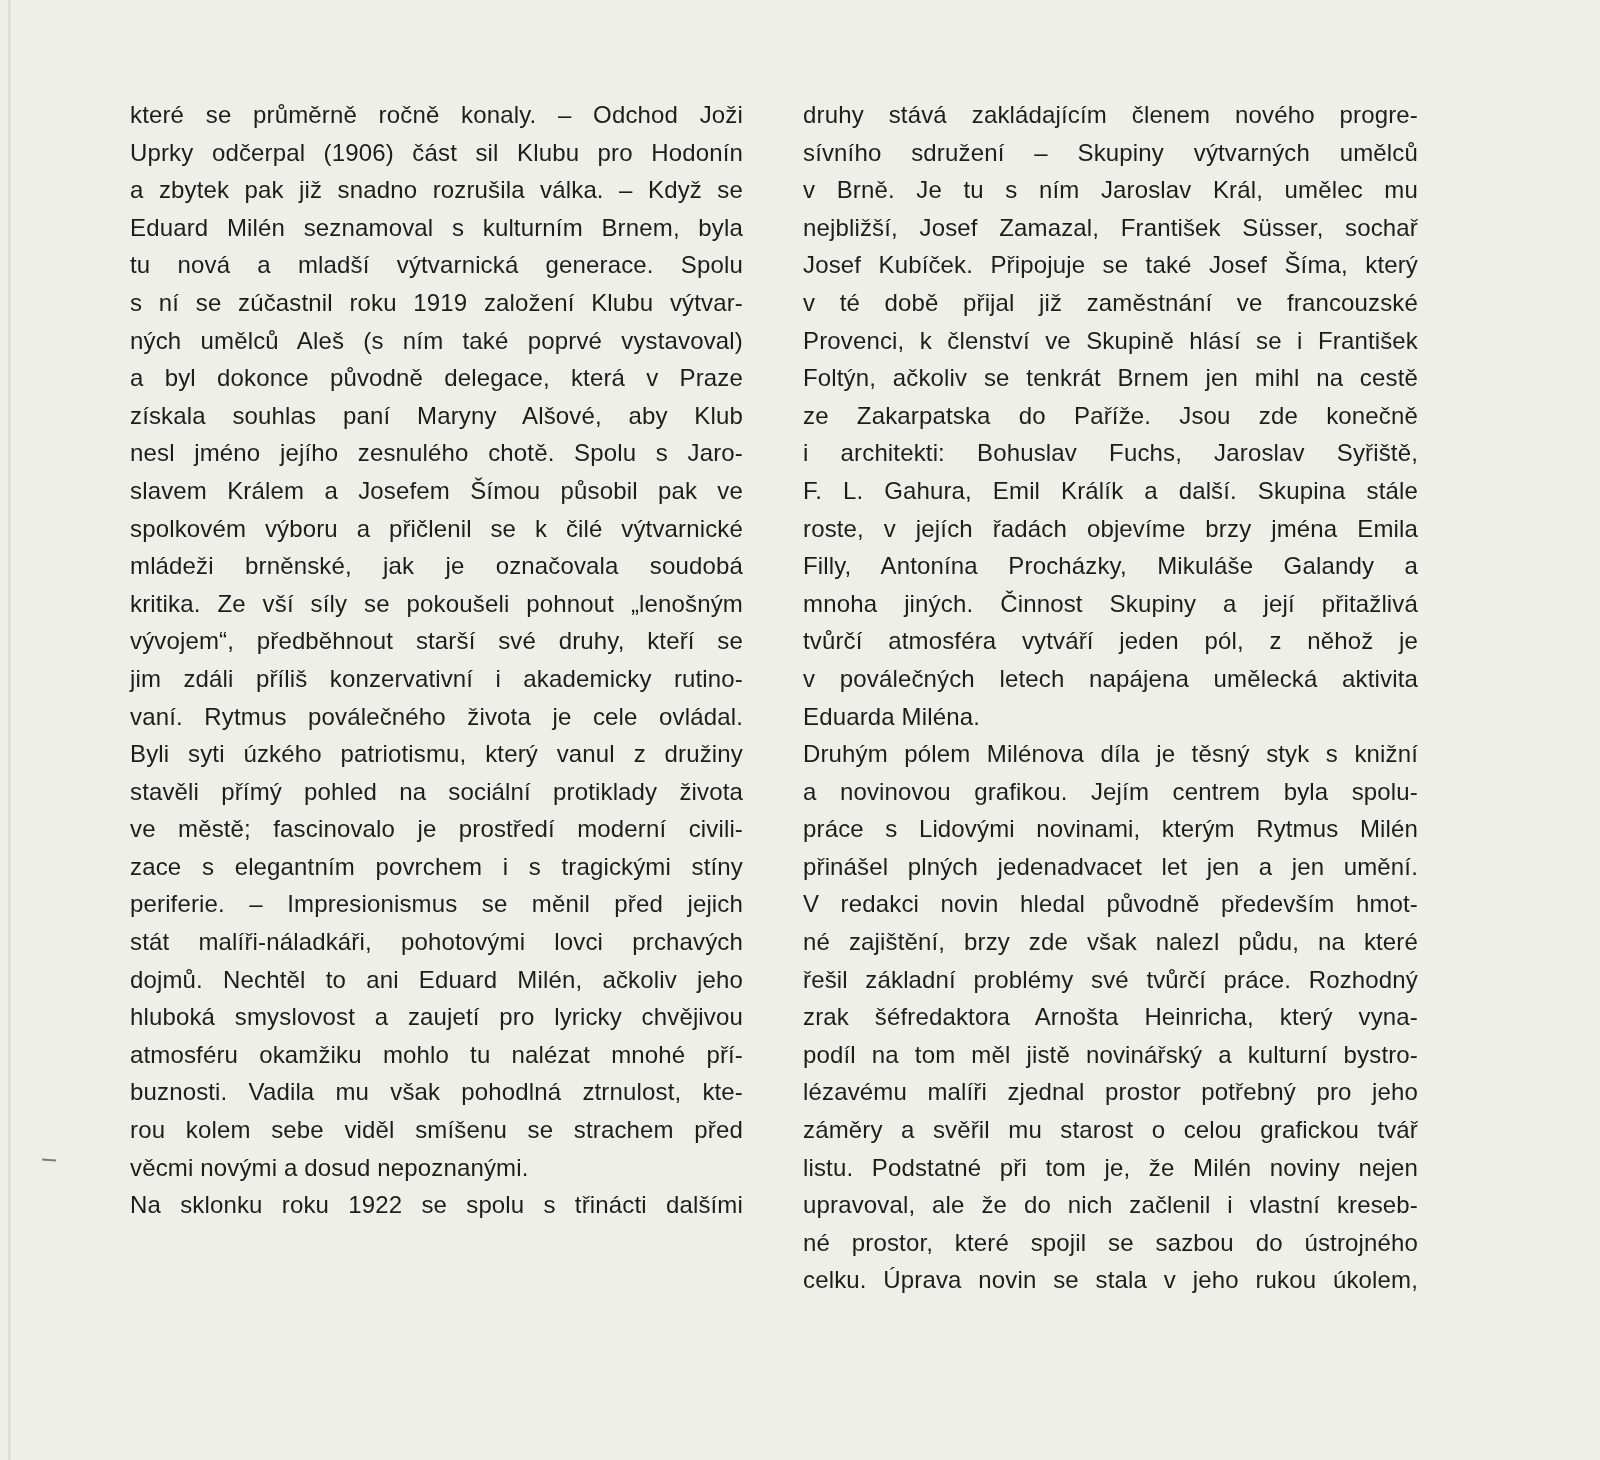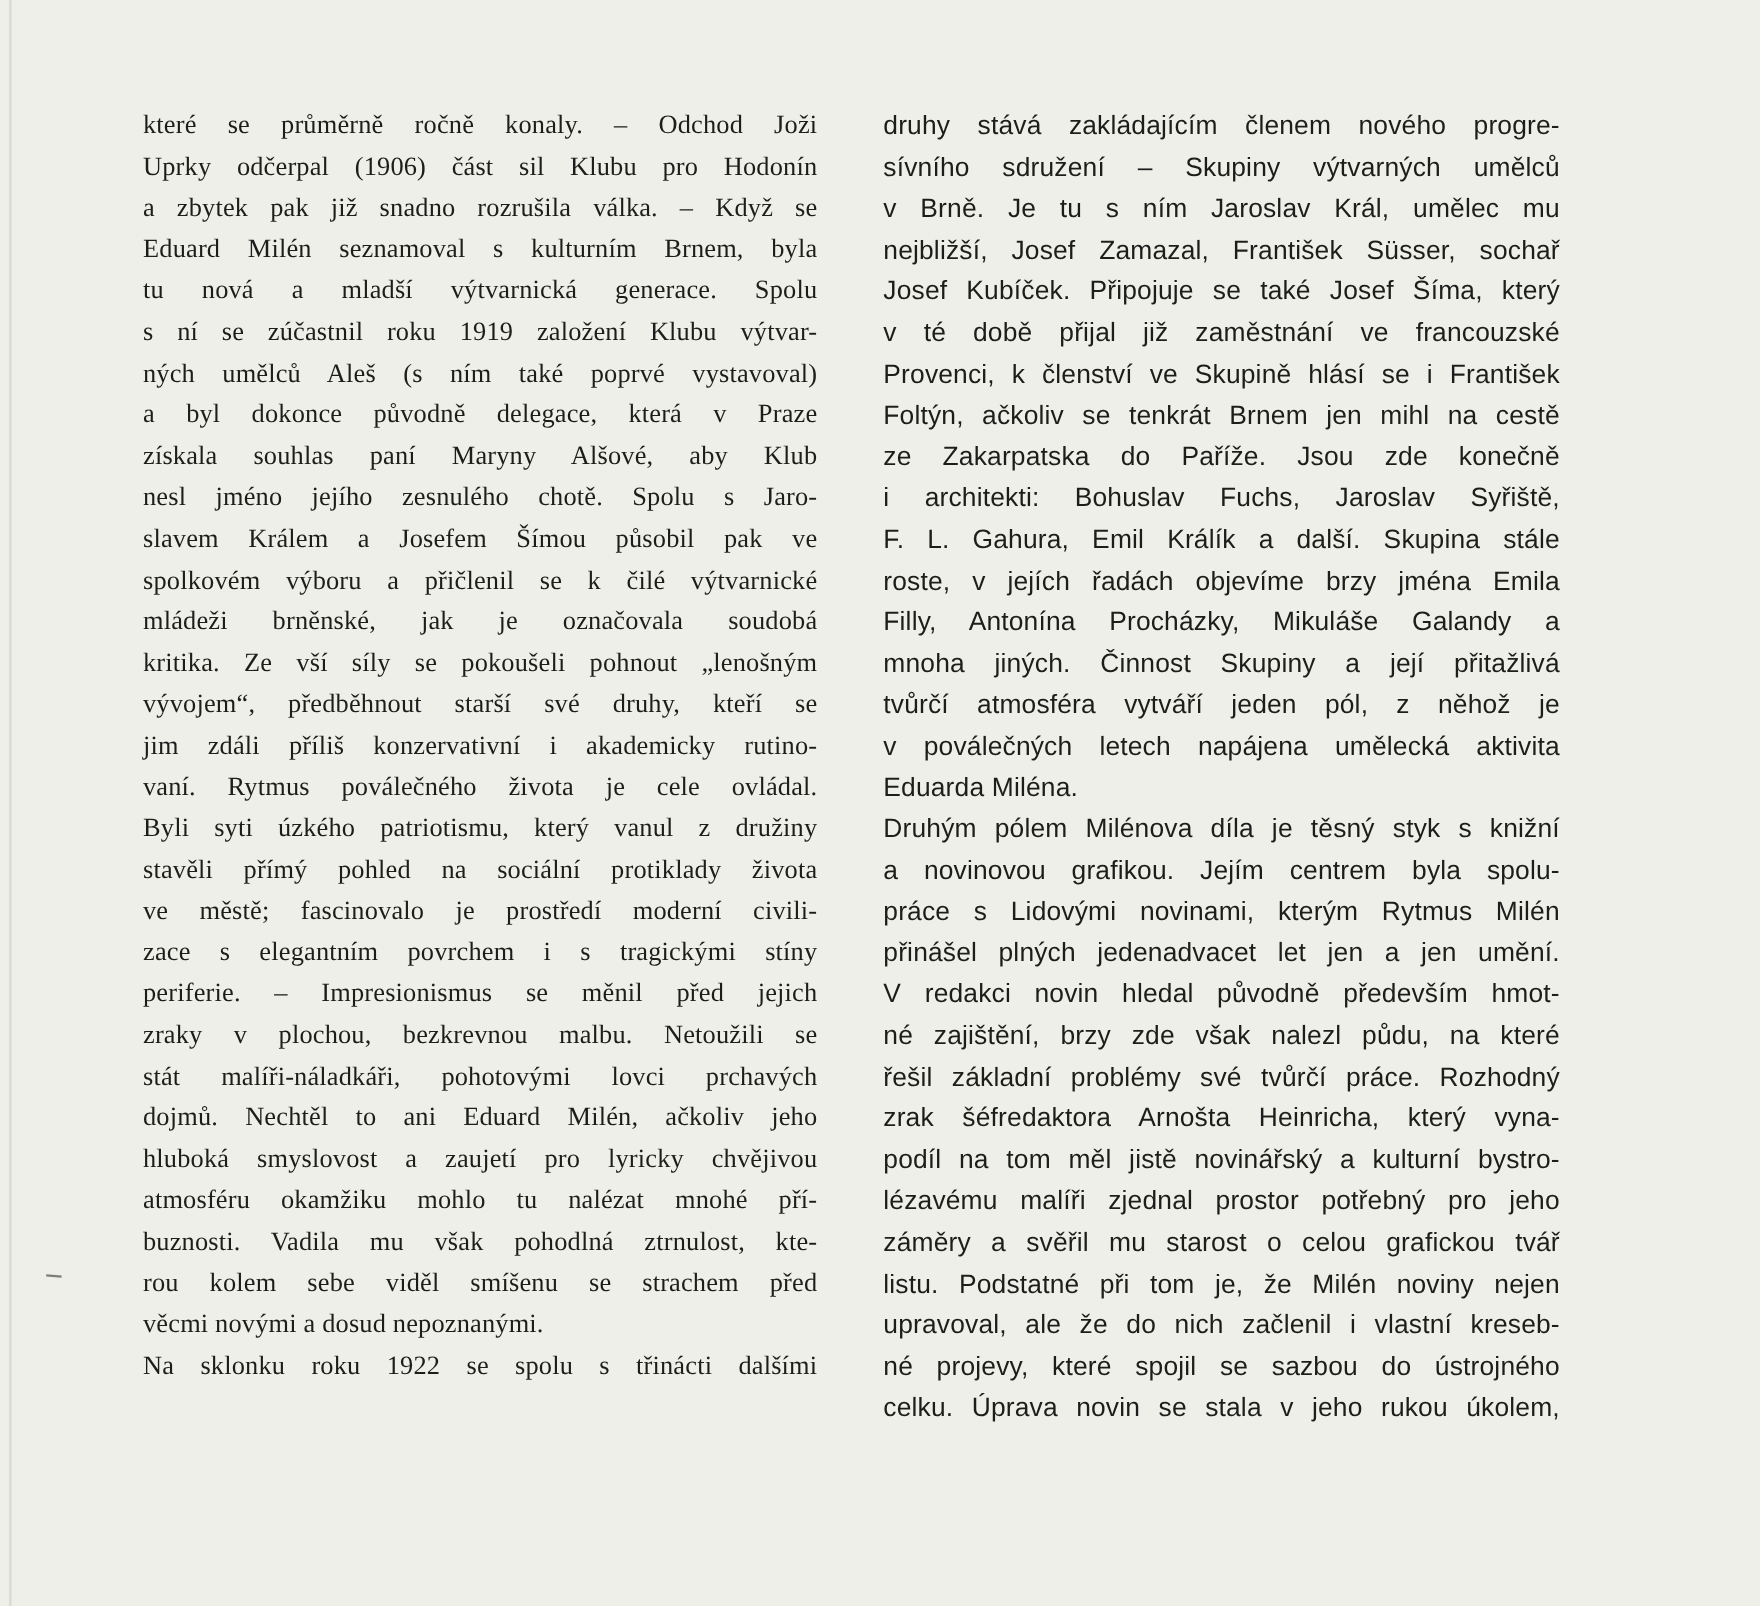--- a/index.html
+++ b/index.html
@@ -32,21 +32,20 @@
       background: #7d7d78;
       transform: rotate(4deg);
     }
     .column {
       position: absolute;
       top: 96px;
     }
     .col-left {
       left: 130px;
       width: 613px;
-      font-family: Liberation Serif, serif;
     }
     .col-right {
       left: 803px;
       width: 615px;
     }
     .line {
       display: block;
       height: 37.6px;
       line-height: 37.6px;
       font-size: 24px;
@@ -81,21 +80,20 @@
   <span class="line">mládeži brněnské, jak je označovala soudobá</span>
   <span class="line">kritika. Ze vší síly se pokoušeli pohnout „lenošným</span>
   <span class="line">vývojem“, předběhnout starší své druhy, kteří se</span>
   <span class="line">jim zdáli příliš konzervativní i akademicky rutino-</span>
   <span class="line">vaní. Rytmus poválečného života je cele ovládal.</span>
   <span class="line">Byli syti úzkého patriotismu, který vanul z družiny</span>
   <span class="line">stavěli přímý pohled na sociální protiklady života</span>
   <span class="line">ve městě; fascinovalo je prostředí moderní civili-</span>
   <span class="line">zace s elegantním povrchem i s tragickými stíny</span>
   <span class="line">periferie. – Impresionismus se měnil před jejich</span>
-  <span class="line">zraky v plochou, bezkrevnou malbu. Netoužili se</span>
   <span class="line">stát malíři-náladkáři, pohotovými lovci prchavých</span>
   <span class="line">dojmů. Nechtěl to ani Eduard Milén, ačkoliv jeho</span>
   <span class="line">hluboká smyslovost a zaujetí pro lyricky chvějivou</span>
   <span class="line">atmosféru okamžiku mohlo tu nalézat mnohé pří-</span>
   <span class="line">buznosti. Vadila mu však pohodlná ztrnulost, kte-</span>
   <span class="line">rou kolem sebe viděl smíšenu se strachem před</span>
   <span class="line last">věcmi novými a dosud nepoznanými.</span>
   <span class="line">Na sklonku roku 1922 se spolu s třinácti dalšími</span>
 </div>
 
@@ -123,15 +121,15 @@
   <span class="line">přinášel plných jedenadvacet let jen a jen umění.</span>
   <span class="line">V redakci novin hledal původně především hmot-</span>
   <span class="line">né zajištění, brzy zde však nalezl půdu, na které</span>
   <span class="line">řešil základní problémy své tvůrčí práce. Rozhodný</span>
   <span class="line">zrak šéfredaktora Arnošta Heinricha, který vyna-</span>
   <span class="line">podíl na tom měl jistě novinářský a kulturní bystro-</span>
   <span class="line">lézavému malíři zjednal prostor potřebný pro jeho</span>
   <span class="line">záměry a svěřil mu starost o celou grafickou tvář</span>
   <span class="line">listu. Podstatné při tom je, že Milén noviny nejen</span>
   <span class="line">upravoval, ale že do nich začlenil i vlastní kreseb-</span>
-  <span class="line">né projevy, které spojil se sazbou do ústrojného</span>
+  <span class="line">né prostor, které spojil se sazbou do ústrojného</span>
   <span class="line">celku. Úprava novin se stala v jeho rukou úkolem,</span>
 </div>
 
 </body></html>

